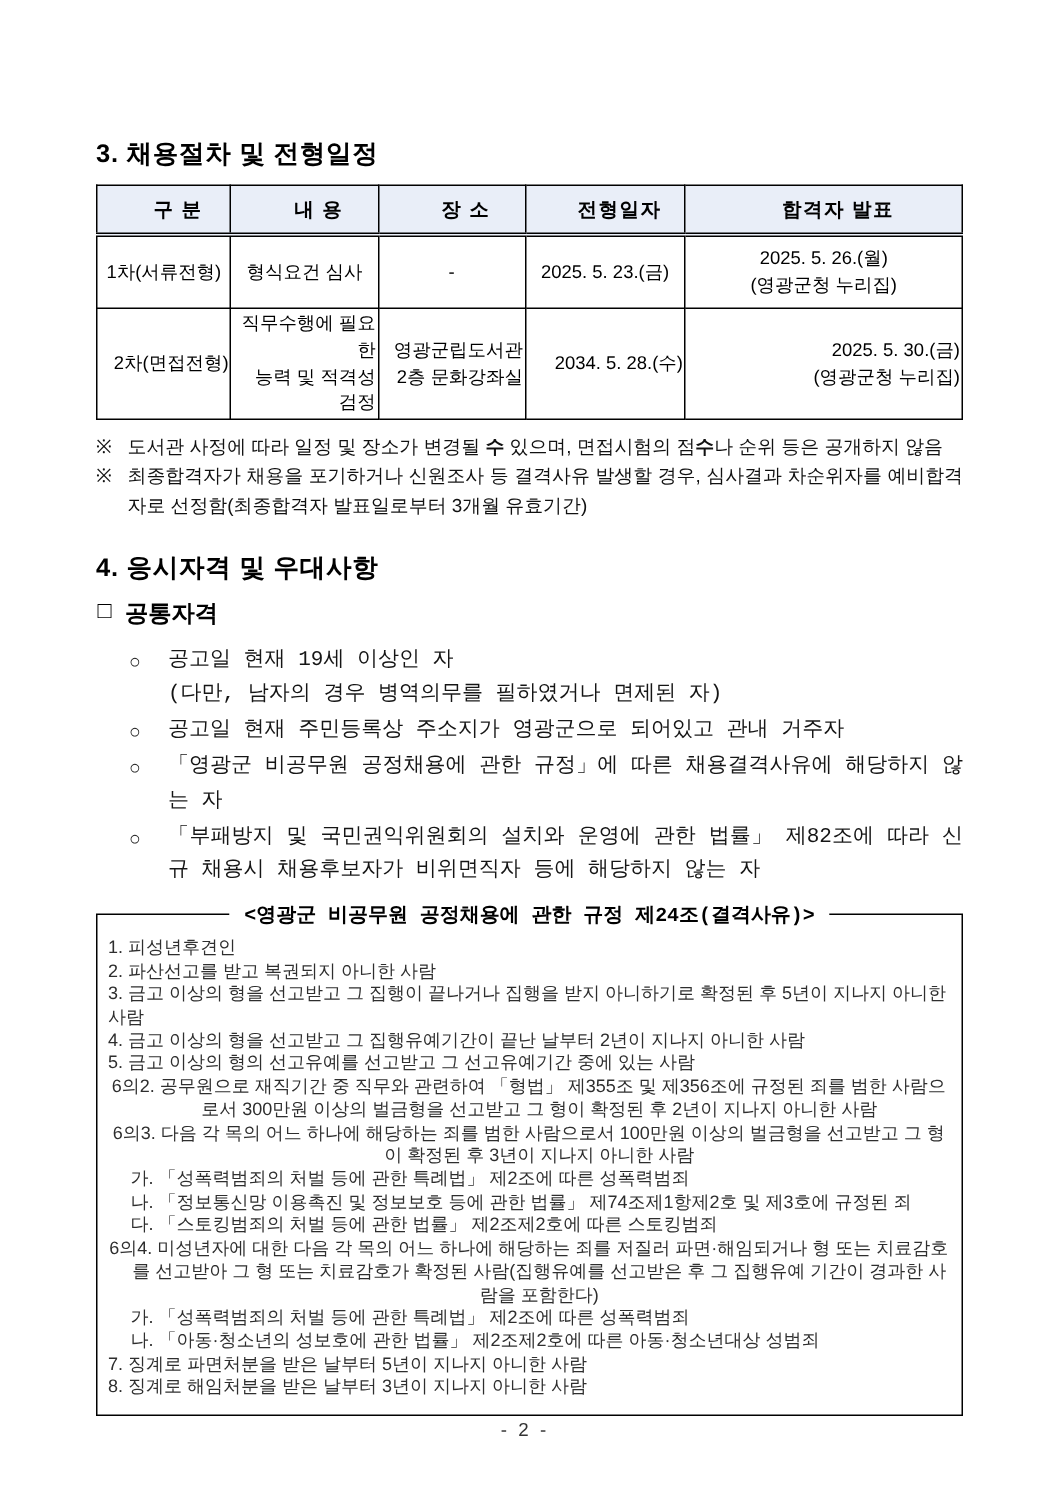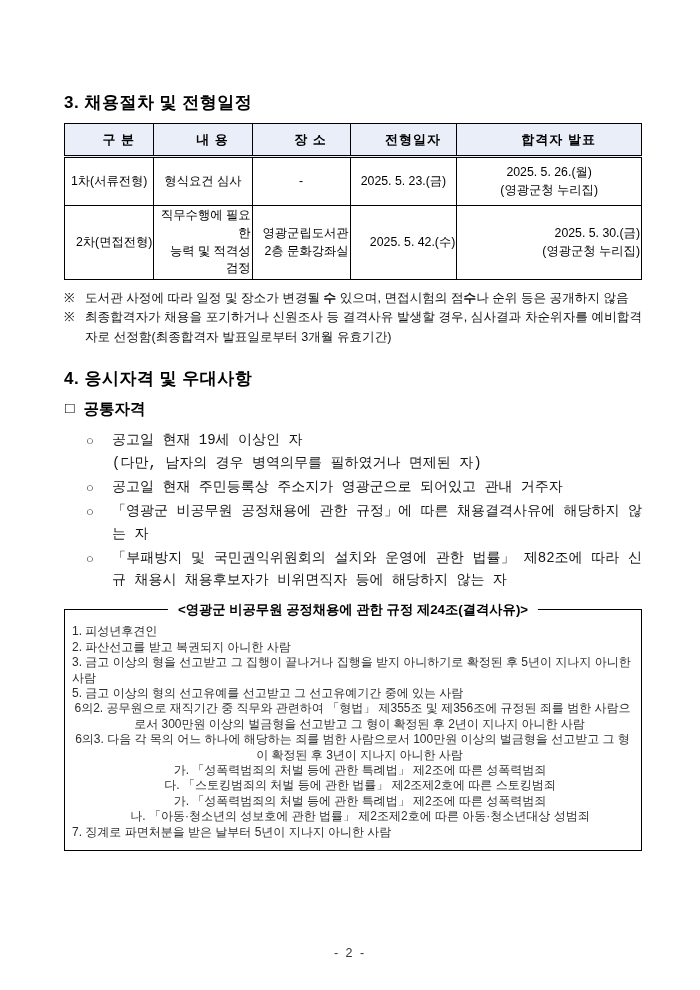--- a/index.html
+++ b/index.html
@@ -53,26 +53,26 @@
   .qual .qtext{flex:1;text-align:justify;white-space:pre-line;font-family:Liberation Mono, monospace;}
 
   
   .rule-box{
     position:relative;border:1.6px solid #000;
     margin-top:17px;padding:14px 8px 10px 7px;
   }
   .box-title{
     position:absolute;top:-9px;left:50%;transform:translateX(-50%);
     background:#fff;padding:0 10px;white-space:nowrap;
-    font-family:Liberation Sans, sans-serif;
+    font-family:Liberation Mono, monospace;
     font-weight:bold;font-size:13.3px;color:#000;
   }
   .rl{font-size:12px;line-height:15.4px;color:#2e2e2e;}
   .rl.h{padding-left:14px;text-indent:-14px;text-align:center;}   
-  .rl.g{padding-left:15px;text-align:center;}                      
+  .rl.g{padding-left:15px;}                      
 
   .page-num{
     position:absolute;left:0;right:0;bottom:30px;text-align:center;
     font-size:12.5px;color:#333;letter-spacing:2px;
   }
 </style>
 </head>
 <body>
 
 <div class="content">
@@ -104,21 +104,21 @@
           <td>2025. 5. 23.(금)</td>
           <td>2025. 5. 26.(월)
 (영광군청 누리집)</td>
         </tr>
         <tr>
           <td>2차(면접전형)</td>
           <td>직무수행에 필요한
 능력 및 적격성 검정</td>
           <td>영광군립도서관
 2층 문화강좌실</td>
-          <td>2025. 5. 42.(수)</td>
+          <td>2034. 5. 28.(수)</td>
           <td>2025. 5. 30.(금)
 (영광군청 누리집)</td>
         </tr>
       </tbody>
   </table>
 
   <div class="notes" id="notes">
       <div class="note">
         <span class="nmark">※</span>
         <span class="ntext"><span>도서관 사정에 따라 일정 및 장소가 변경될 </span><span class="emph">수</span><span> 있으며, 면접시험의 점</span><span class="emph">수</span><span>나 순위 등은 공개하지 않음</span></span>
@@ -155,26 +155,30 @@
         <div class="qtext">「부패방지 및 국민권익위원회의 설치와 운영에 관한 법률」 제82조에 따라 신규 채용시 채용후보자가 비위면직자 등에 해당하지 않는 자</div>
       </div>
     </div>
 
   <div class="rule-box">
     <div class="box-title">&lt;영광군 비공무원 공정채용에 관한 규정 제24조(결격사유)&gt;</div>
     <div id="rule-lines">
         <div class="rl">1. 피성년후견인</div>
         <div class="rl">2. 파산선고를 받고 복권되지 아니한 사람</div>
         <div class="rl">3. 금고 이상의 형을 선고받고 그 집행이 끝나거나 집행을 받지 아니하기로 확정된 후 5년이 지나지 아니한 사람</div>
+        <div class="rl">4. 금고 이상의 형을 선고받고 그 집행유예기간이 끝난 날부터 2년이 지나지 아니한 사람</div>
         <div class="rl">5. 금고 이상의 형의 선고유예를 선고받고 그 선고유예기간 중에 있는 사람</div>
         <div class="rl h">6의2. 공무원으로 재직기간 중 직무와 관련하여 「형법」 제355조 및 제356조에 규정된 죄를 범한 사람으로서 300만원 이상의 벌금형을 선고받고 그 형이 확정된 후 2년이 지나지 아니한 사람</div>
         <div class="rl h">6의3. 다음 각 목의 어느 하나에 해당하는 죄를 범한 사람으로서 100만원 이상의 벌금형을 선고받고 그 형이 확정된 후 3년이 지나지 아니한 사람</div>
         <div class="rl g">가. 「성폭력범죄의 처벌 등에 관한 특례법」 제2조에 따른 성폭력범죄</div>
+        <div class="rl g">나. 「정보통신망 이용촉진 및 정보보호 등에 관한 법률」 제74조제1항제2호 및 제3호에 규정된 죄</div>
         <div class="rl g">다. 「스토킹범죄의 처벌 등에 관한 법률」 제2조제2호에 따른 스토킹범죄</div>
+        <div class="rl h">6의4. 미성년자에 대한 다음 각 목의 어느 하나에 해당하는 죄를 저질러 파면·해임되거나 형 또는 치료감호를 선고받아 그 형 또는 치료감호가 확정된 사람(집행유예를 선고받은 후 그 집행유예 기간이 경과한 사람을 포함한다)</div>
         <div class="rl g">가. 「성폭력범죄의 처벌 등에 관한 특례법」 제2조에 따른 성폭력범죄</div>
         <div class="rl g">나. 「아동·청소년의 성보호에 관한 법률」 제2조제2호에 따른 아동·청소년대상 성범죄</div>
         <div class="rl">7. 징계로 파면처분을 받은 날부터 5년이 지나지 아니한 사람</div>
+        <div class="rl">8. 징계로 해임처분을 받은 날부터 3년이 지나지 아니한 사람</div>
       </div>
   </div>
 
 </div>
 
 <div class="page-num">- 2 -</div>
 
 </body></html>

